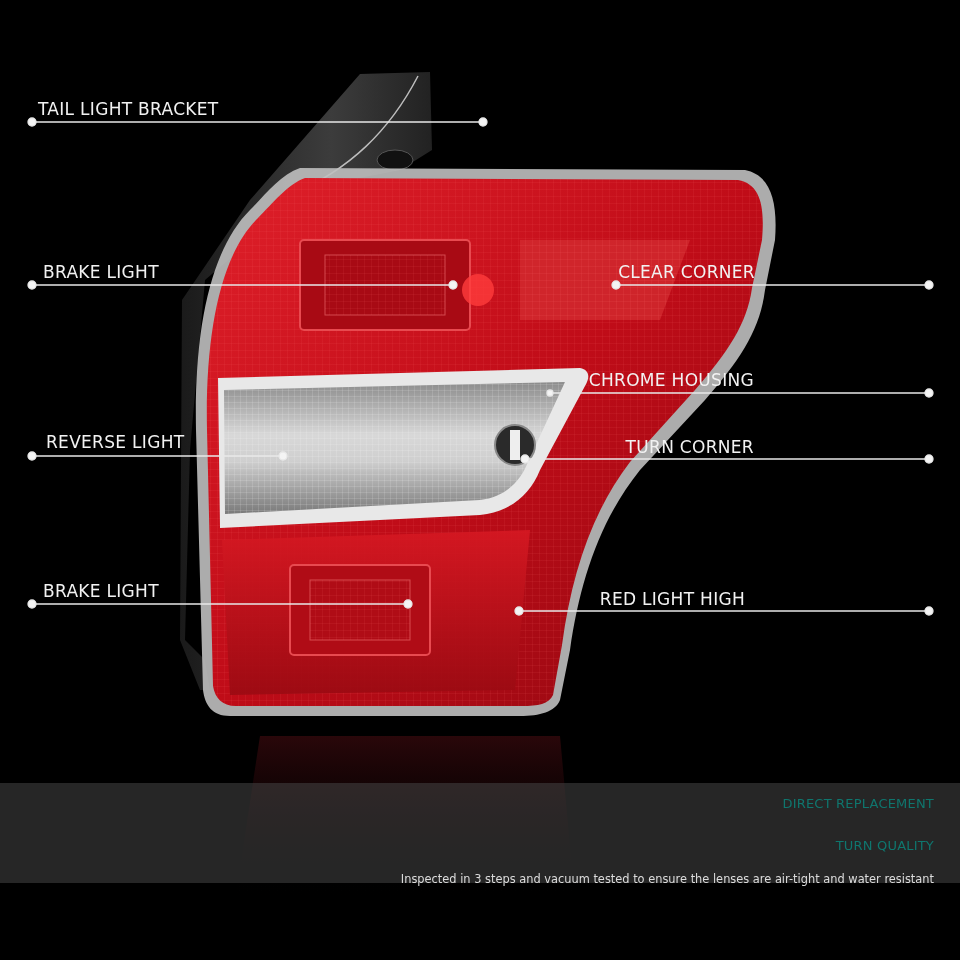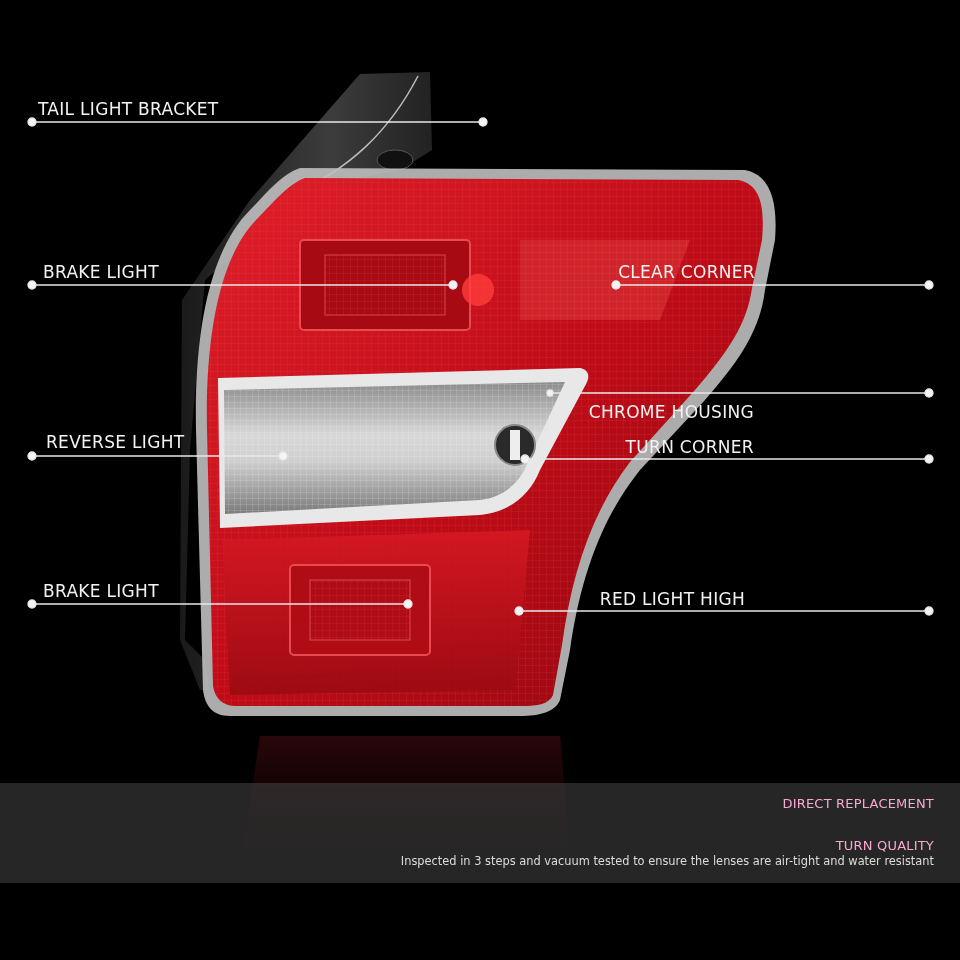--- a/index.html
+++ b/index.html
@@ -2,21 +2,21 @@
 <html><head>
 <meta charset="utf-8">
 <style>
   html, body { margin:0; padding:0; background:#000; }
   body { width:960px; height:960px; position:relative; overflow:hidden; font-family:"Liberation Sans", sans-serif; }
   #stage { position:absolute; left:0; top:0; width:792px; height:960px; background:#000; }
   svg.art { position:absolute; left:0; top:0; }
   .label { position:absolute; color:#f2f2f2; font-size:17px; letter-spacing:0.3px; white-space:nowrap; font-family:"DejaVu Sans", sans-serif; font-weight:normal; line-height:1; }
   .label.right { }
   .banner { position:absolute; left:0; top:783px; width:960px; height:100px; background:rgba(70,70,70,0.55); }
-  .banner .title { position:absolute; right:26px; color:#f9a8d4; font-family:"DejaVu Sans", sans-serif; font-size:13px; letter-spacing:0.2px; white-space:nowrap; }
+  .banner .title { position:absolute; right:26px; color:#0f766e; font-family:"DejaVu Sans", sans-serif; font-size:13px; letter-spacing:0.2px; white-space:nowrap; }
   .banner .desc { position:absolute; right:26px; color:#dcdcdc; font-family:"DejaVu Sans", sans-serif; font-size:11.4px; white-space:nowrap; }
 </style>
 </head>
 <body>
 
 <div id="stage">
 
   <svg class="art" width="960" height="960" viewBox="0 0 960 960">
     <defs>
       <linearGradient id="redGrad" x1="0" y1="0" x2="1" y2="1">
@@ -103,25 +103,25 @@
         <circle cx="408" cy="604" r="4"></circle>
       <line x1="519" y1="611" x2="929" y2="611"></line>
         <circle cx="519" cy="611" r="4"></circle>
         <circle cx="929" cy="611" r="4"></circle>
     </g>
   </svg>
 
   <div class="label" style="left:38px; top:101px;">TAIL LIGHT BRACKET</div>
   <div class="label" style="left:43px; top:264px;">BRAKE LIGHT</div>
   <div class="label right" style="right:37px; top:264px;">CLEAR CORNER</div>
-  <div class="label right" style="right:38px; top:372px;margin-top:32px;">CHROME HOUSING</div>
+  <div class="label right" style="right:38px; top:372px;">CHROME HOUSING</div>
   <div class="label" style="left:46px; top:434px;">REVERSE LIGHT</div>
   <div class="label right" style="right:38px; top:439px;">TURN CORNER</div>
   <div class="label" style="left:43px; top:583px;">BRAKE LIGHT</div>
   <div class="label right" style="right:47px; top:591px;">RED LIGHT HIGH</div>
 
   <div class="banner">
     <div class="title" style="top:13px;">DIRECT REPLACEMENT</div>
     <div class="title" style="top:55px;">TURN QUALITY</div>
-    <div class="desc" style="top:71px;">Inspected in 3 steps and vacuum tested to ensure the lenses are air-tight and water resistant</div>
+    <div class="desc" style="top:89px;">Inspected in 3 steps and vacuum tested to ensure the lenses are air-tight and water resistant</div>
   </div>
 
 </div>
 
 </body></html>

